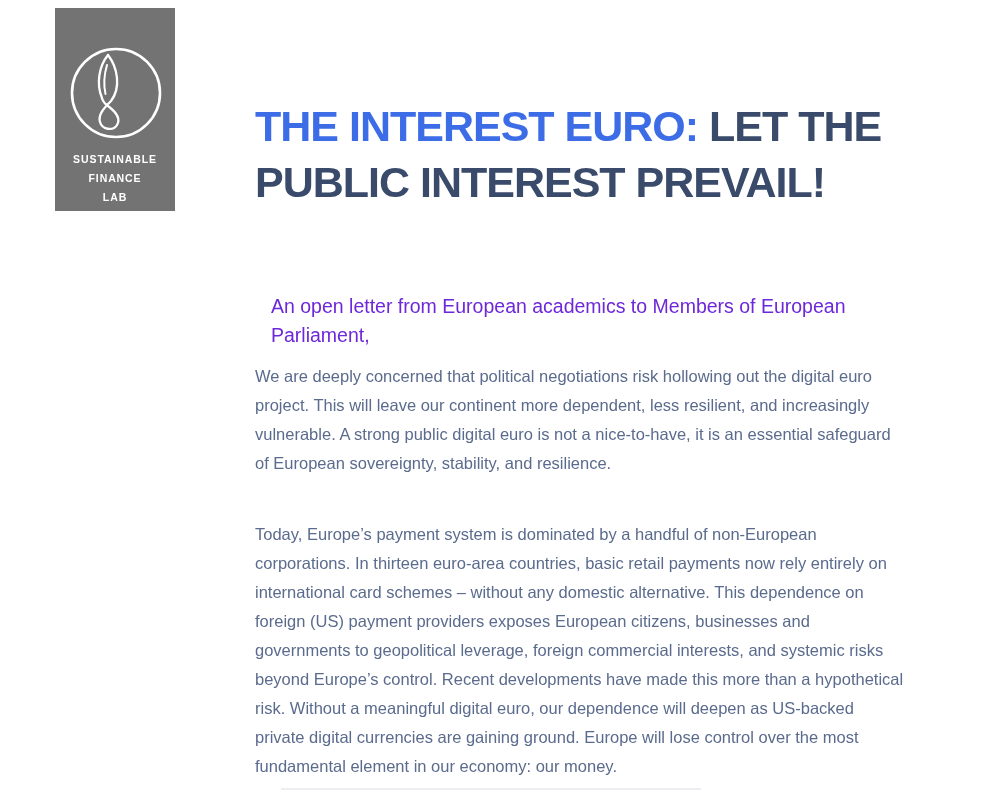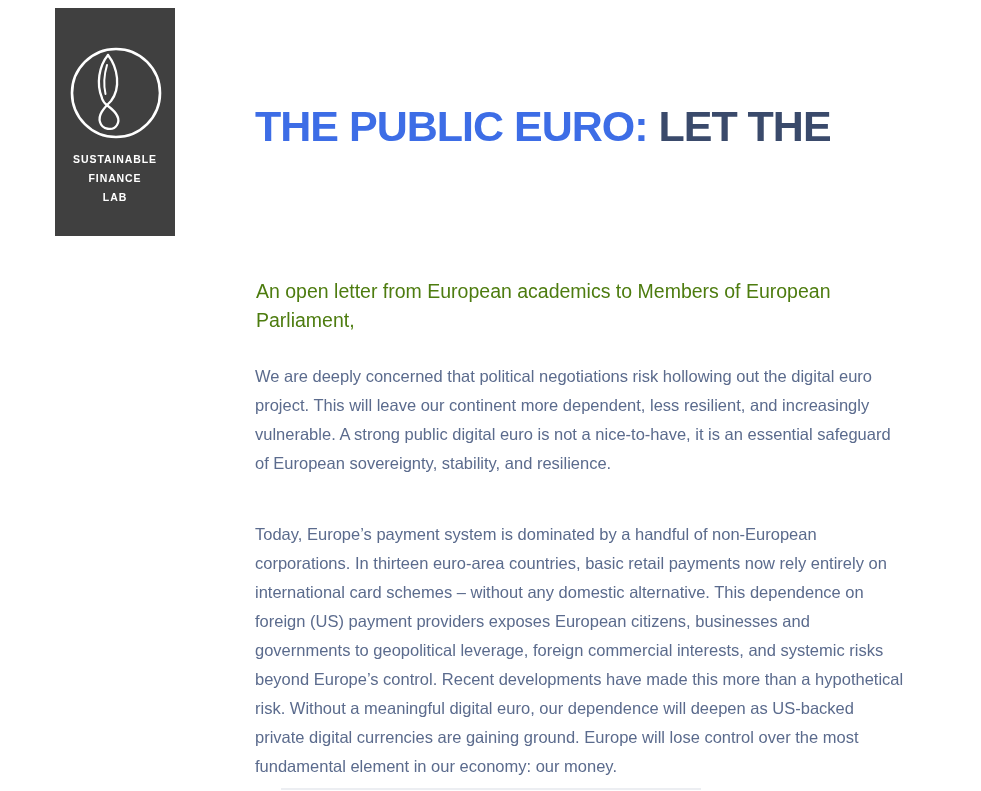--- a/index.html
+++ b/index.html
@@ -14,22 +14,22 @@
     overflow: hidden;
     font-family: "Liberation Sans", sans-serif;
   }
 
   
   .logo-block {
     position: absolute;
     left: 55px;
     top: 8px;
     width: 120px;
-    height: 228px;
-    background: #404040;
+    height: 203px;
+    background: #737373;
   }
   .logo-mark {
     position: absolute;
     left: 0;
     top: 0;
     width: 120px;
     height: 203px;
   }
   .logo-text {
     position: absolute;
@@ -59,25 +59,25 @@
   }
   .page-title .accent {
     color: #3d6de6;
   }
 
   .subheading {
     position: absolute;
     left: 255px;
     top: 276px;
     width: 580px;
-    margin: 1px;
+    margin: 16px;
     font-size: 19.5px;
     line-height: 29px;
     font-weight: 500;
-    color: #4d7c0f;
+    color: #6d28d9;
   }
 
   .body-para {
     position: absolute;
     left: 255px;
     width: 652px;
     margin: 0;
     font-size: 16.5px;
     line-height: 29px;
     font-weight: 400;
@@ -110,21 +110,22 @@
     <path d="M52,57 C49,67 48.5,77 50.5,86" fill="none" stroke="#ffffff" stroke-width="2" stroke-linecap="round"></path>
   </svg>
   <div class="logo-text">
     <div>SUSTAINABLE</div>
     <div>FINANCE</div>
     <div>LAB</div>
   </div>
 </div>
 
 <h1 class="page-title">
-  <span class="accent">THE PUBLIC EURO:</span><span> LET THE</span><br>
+  <span class="accent">THE INTEREST EURO:</span><span> LET THE</span><br>
+  <span>PUBLIC INTEREST PREVAIL!</span>
 </h1>
 
 <p class="subheading">An open letter from European academics to Members of European Parliament,</p>
 
 <p class="body-para p1">We are deeply concerned that political negotiations risk hollowing out the digital euro project. This will leave our continent more dependent, less resilient, and increasingly vulnerable. A strong public digital euro is not a nice-to-have, it is an essential safeguard of European sovereignty, stability, and resilience.</p>
 <p class="body-para p2">Today, Europe’s payment system is dominated by a handful of non-European corporations. In thirteen euro-area countries, basic retail payments now rely entirely on international card schemes – without any domestic alternative. This dependence on foreign (US) payment providers exposes European citizens, businesses and governments to geopolitical leverage, foreign commercial interests, and systemic risks beyond Europe’s control. Recent developments have made this more than a hypothetical risk. Without a meaningful digital euro, our dependence will deepen as US-backed private digital currencies are gaining ground. Europe will lose control over the most fundamental element in our economy: our money.</p>
 
 <div class="bottom-hairline"></div>
 
 </body></html>

